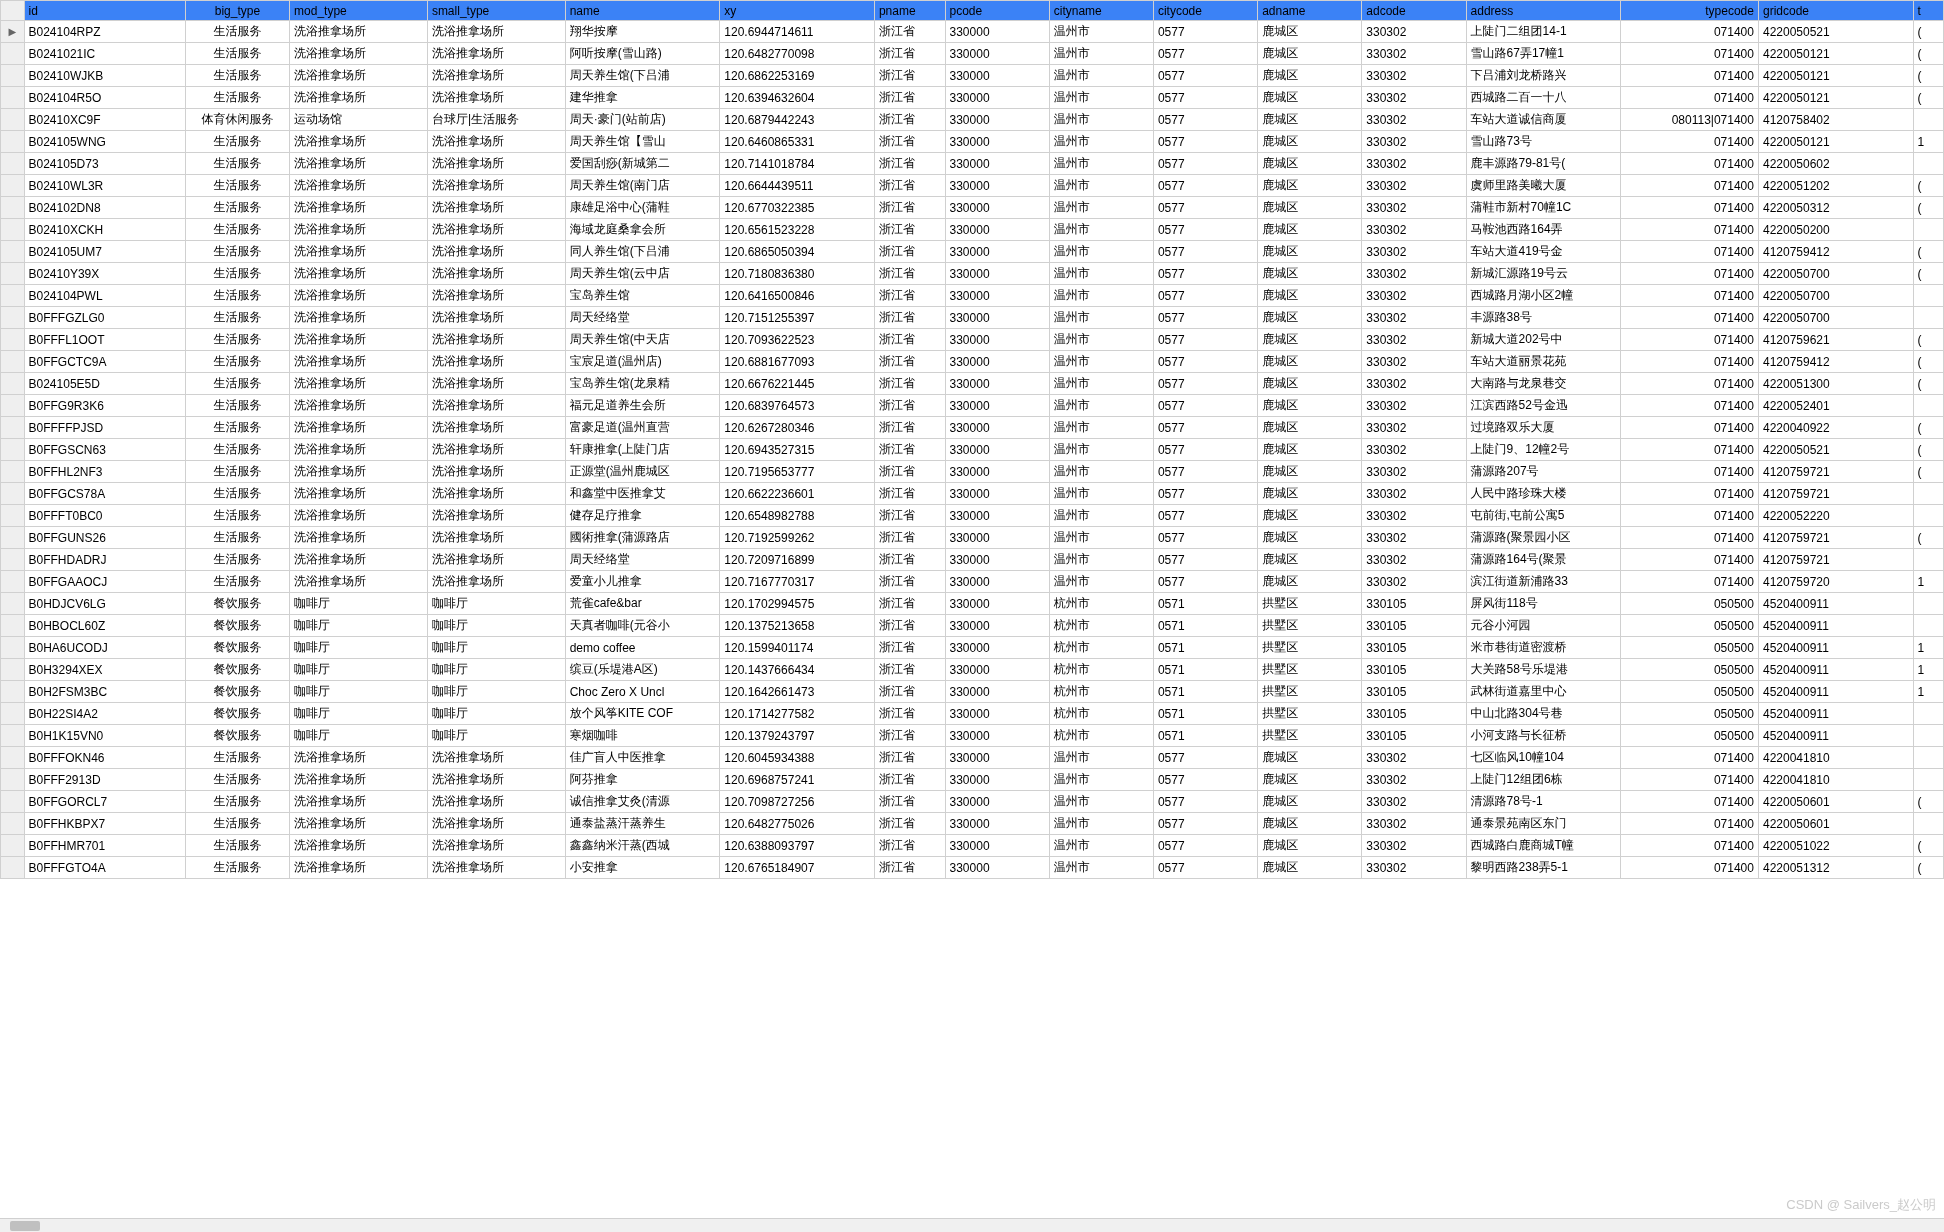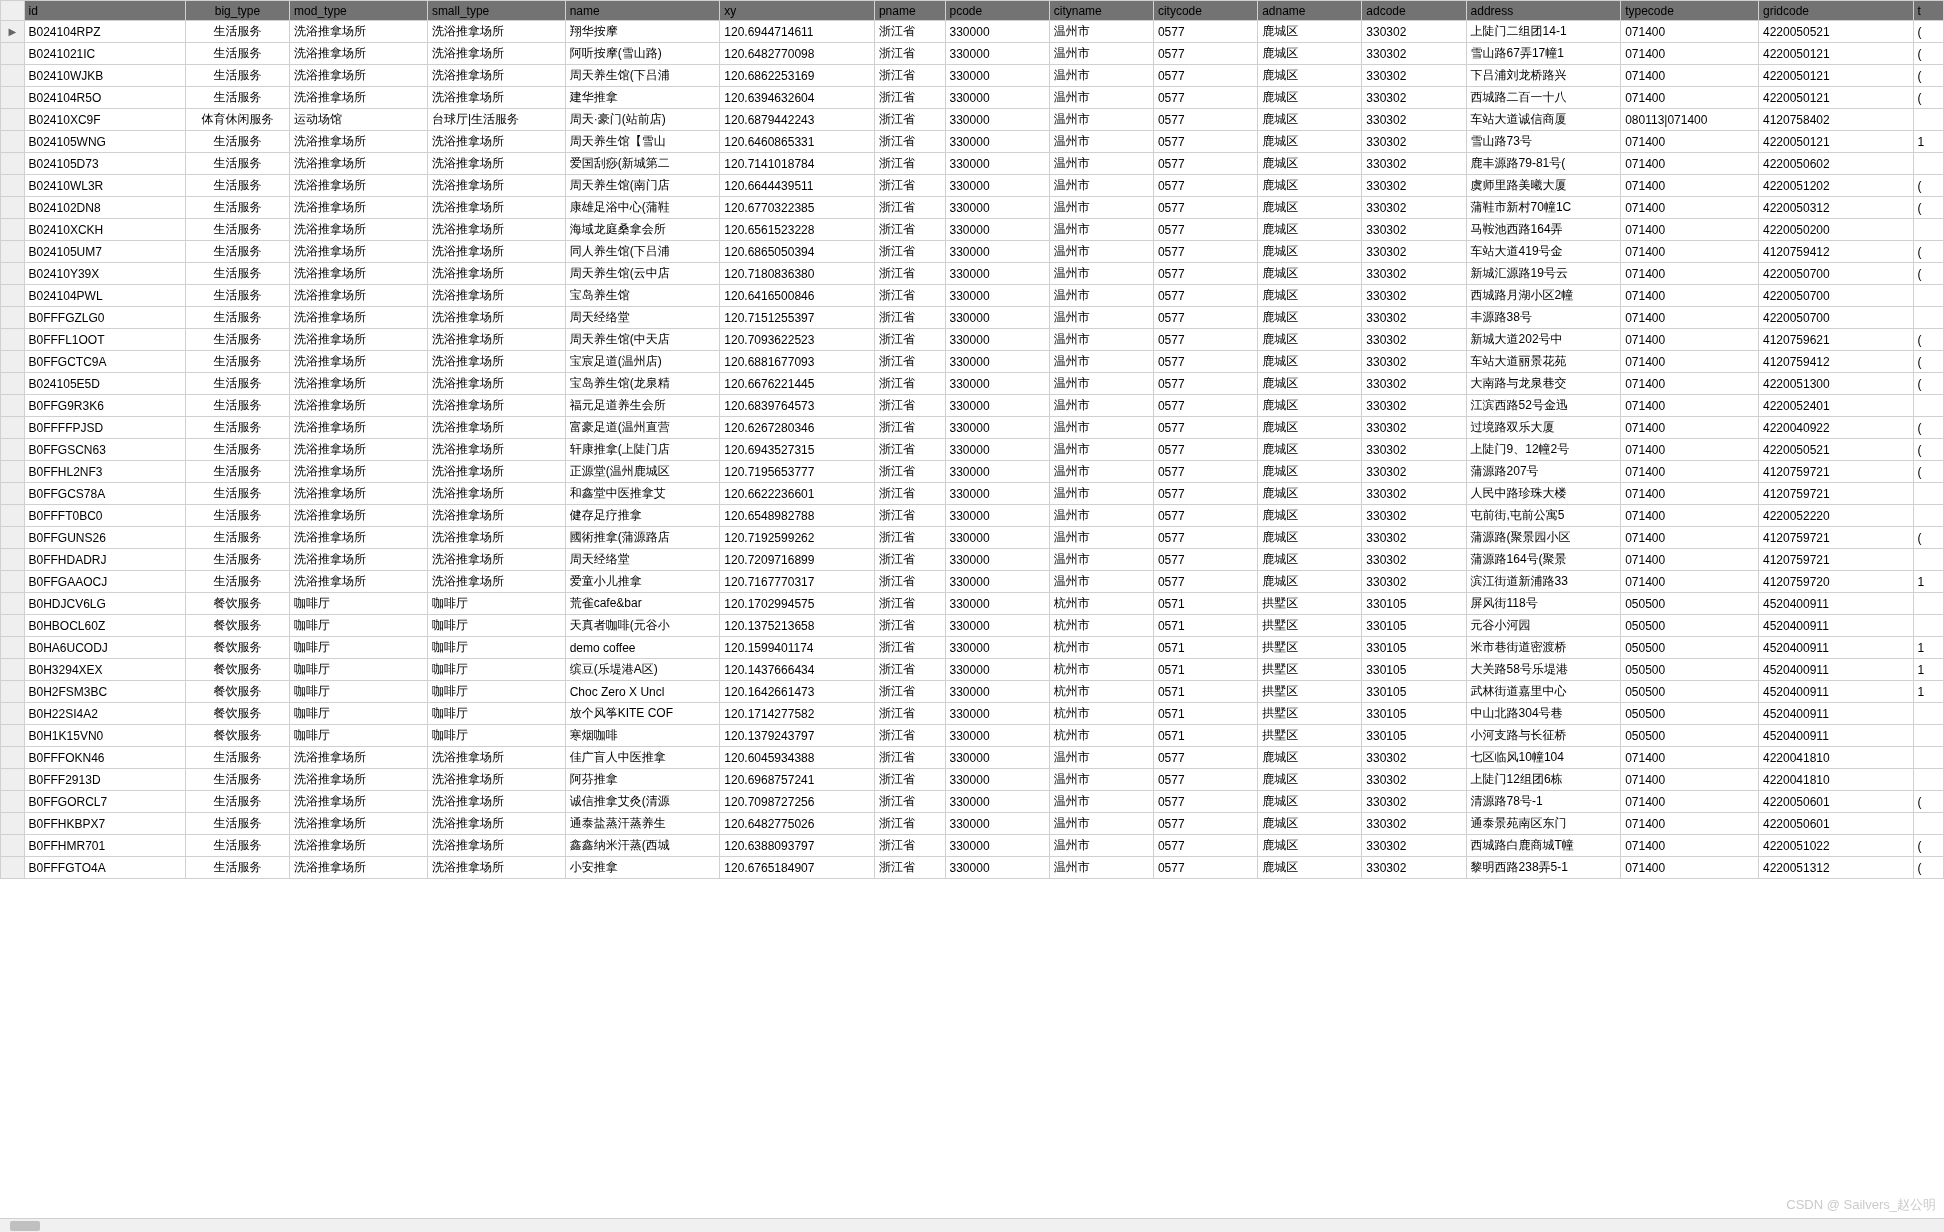--- a/index.html
+++ b/index.html
@@ -1,35 +1,35 @@
 <!DOCTYPE html>
 <html><head>
   <meta charset="utf-8">
   <style>
     * { margin: 0; padding: 0; box-sizing: border-box; }
     body { font-family: "Microsoft YaHei", Arial, sans-serif; font-size: 12px; background: #fff; overflow: hidden; }
     .table-container { width: 100%; height: 100vh; overflow: auto; position: relative; }
     table { border-collapse: collapse; table-layout: fixed; width: 100%; }
     th, td { border: 1px solid #d0d0d0; padding: 2px 4px; text-align: left; white-space: nowrap; overflow: hidden; text-overflow: clip; height: 20px; font-size: 12px; }
-    th { background: #737373; font-weight: normal; }
+    th { background: #3b82f6; font-weight: normal; }
     .row-indicator { width: 14px; background: #efefef; text-align: center; color: #666; font-size: 10px; }
     .c-id { width: 96px; }
     .c-big_type { width: 62px; text-align: center; }
     .c-mod_type { width: 82px; }
     .c-small_type { width: 82px; }
     .c-name { width: 92px; }
     .c-xy { width: 92px; }
     .c-pname { width: 42px; }
     .c-pcode { width: 62px; }
     .c-cityname { width: 62px; margin-left: 9px; }
     .c-citycode { width: 62px; }
     .c-adname { width: 62px; }
     .c-adcode { width: 62px; }
     .c-address { width: 92px; }
-    .c-typecode { width: 82px; }
+    .c-typecode { width: 82px; text-align: right; }
     .c-gridcode { width: 92px; }
     .c-t { width: 18px; }
     .scrollbar-bottom { position: fixed; bottom: 0; left: 0; right: 0; height: 14px; background: #f0f0f0; border-top: 1px solid #d0d0d0; }
     .scrollbar-thumb { position: absolute; left: 10px; width: 30px; height: 10px; top: 2px; background: #c0c0c0; border-radius: 2px; }
     .watermark { position: fixed; bottom: 18px; right: 8px; color: rgba(180,180,180,0.7); font-size: 13px; font-weight: 300; margin-top: 16px; }
   </style>
 </head>
 <body>
 
 <div class="table-container">

